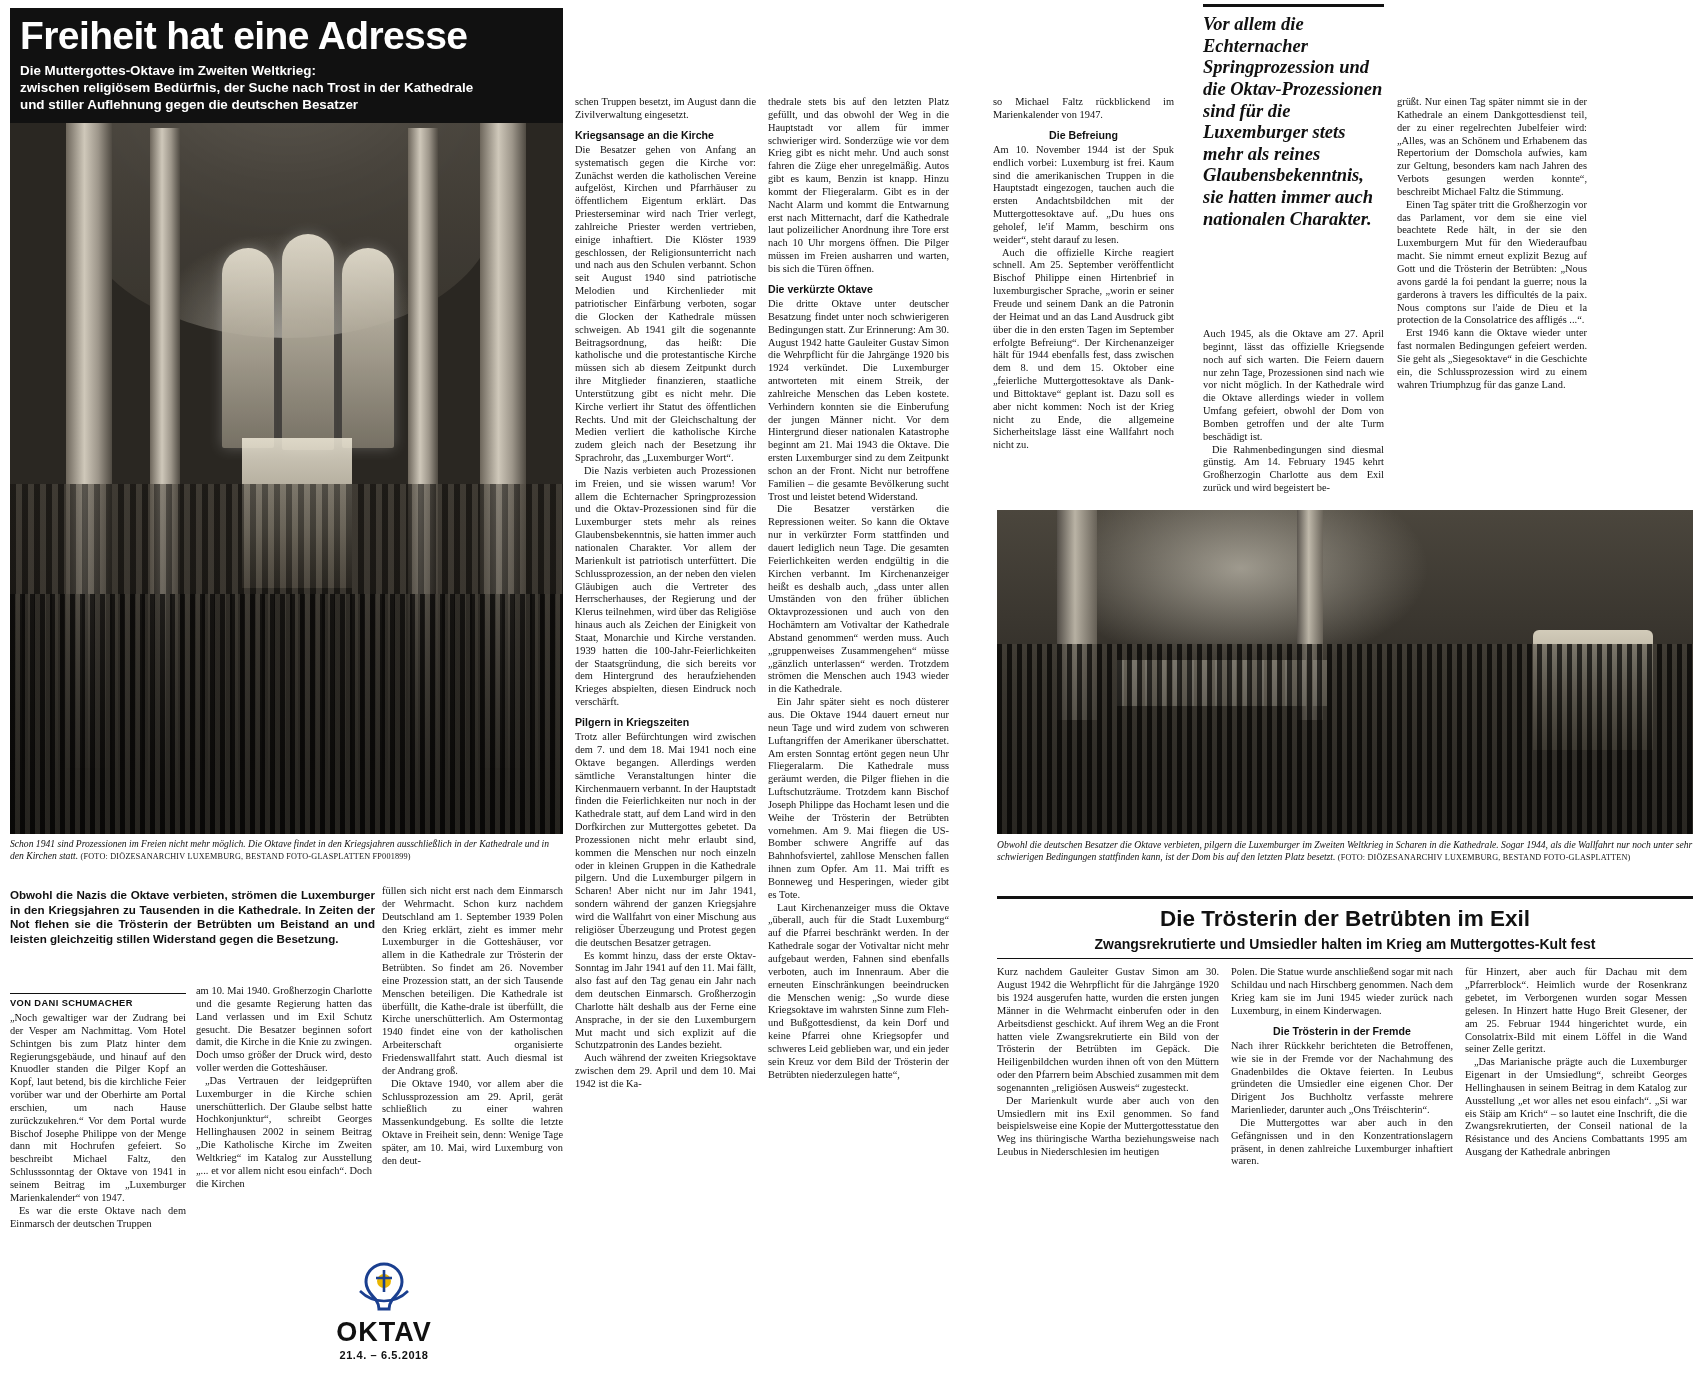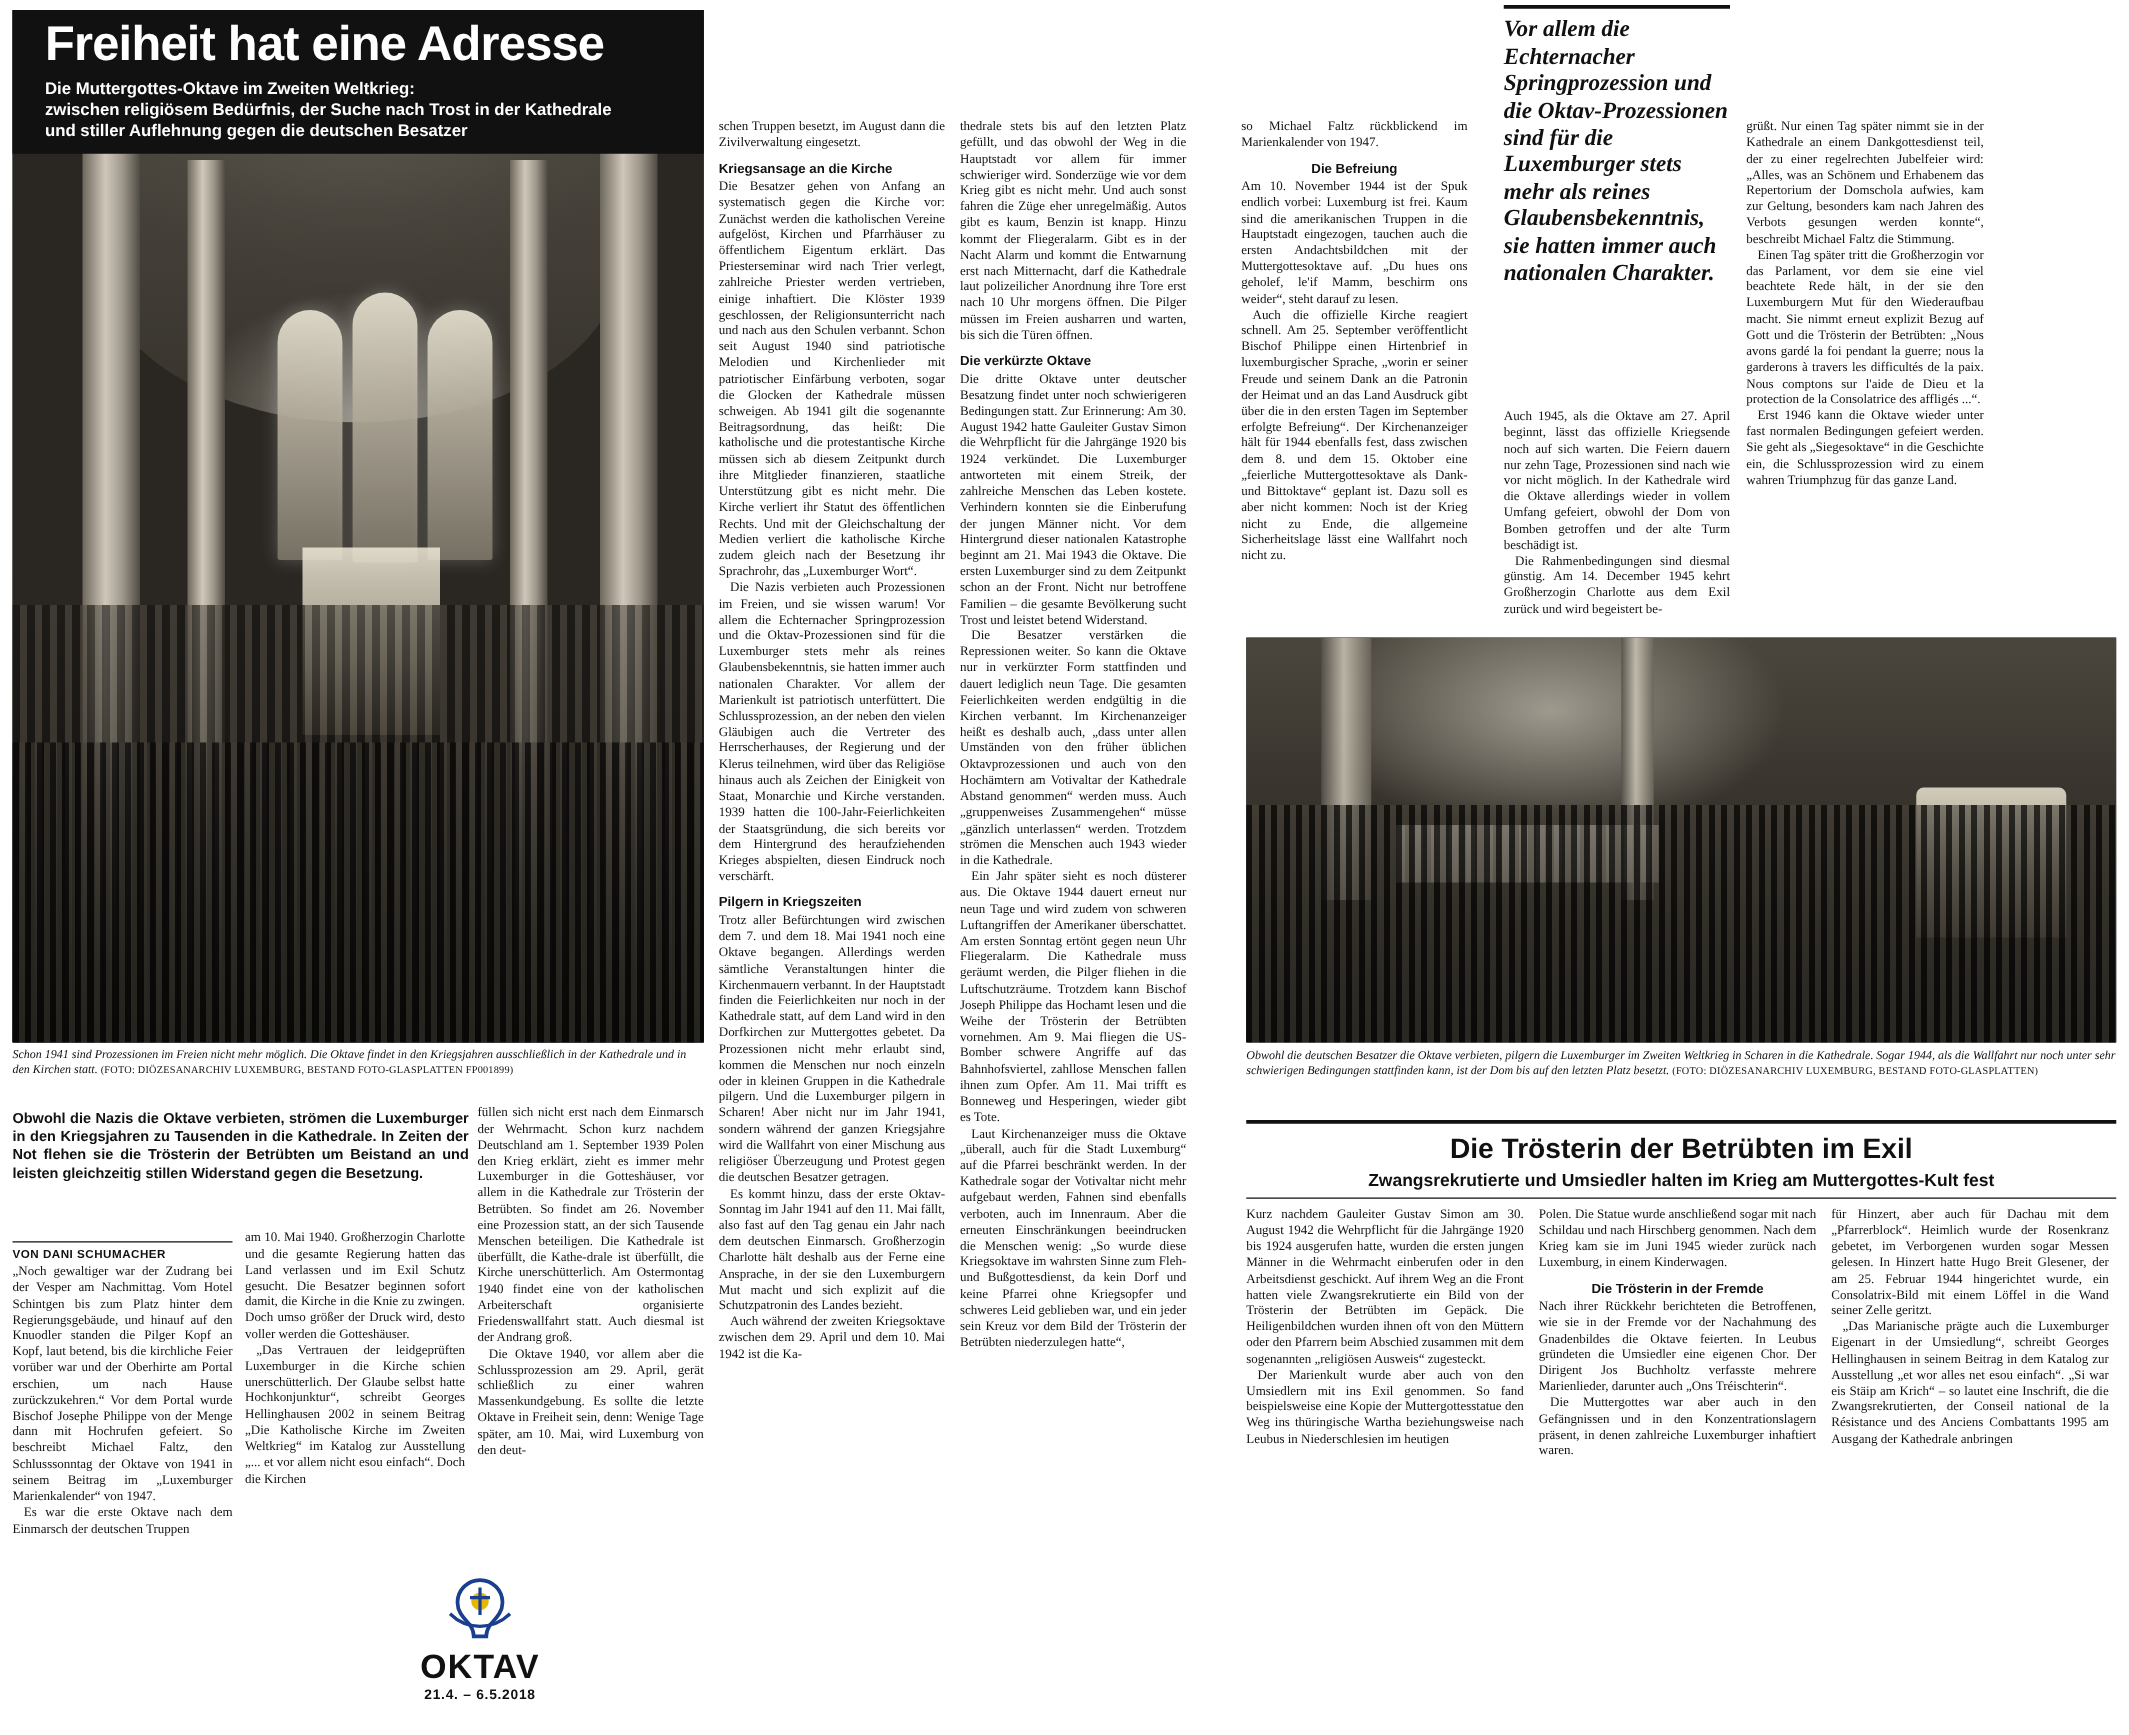--- a/index.html
+++ b/index.html
@@ -48,21 +48,21 @@
   }
 
   
   .masthead {
     position: absolute;
     left: 10px;
     top: 8px;
     width: 553px;
     background: #111;
     color: #fff;
-    padding: 8px 10px 10px 26px;
+    padding: 8px 10px 10px 10px;
     box-sizing: border-box;
     z-index: 5;
   }
   .headline {
     font-family: "Liberation Sans", sans-serif;
     font-weight: bold;
     font-size: 39px;
     line-height: 1.02;
     letter-spacing: -0.6px;
     margin: 0 0 6px 0;
@@ -371,21 +371,21 @@
     <div class="subhead" style="text-align:center;">Die Befreiung</div>
     <p class="first">Am 10. November 1944 ist der Spuk endlich vorbei: Luxemburg ist frei. Kaum sind die amerikanischen Truppen in die Hauptstadt eingezogen, tauchen auch die ersten Andachtsbildchen mit der Muttergottesoktave auf. „Du hues ons geholef, le'if Mamm, beschirm ons weider“, steht darauf zu lesen.</p>
     <p>Auch die offizielle Kirche reagiert schnell. Am 25. September veröffentlicht Bischof Philippe einen Hirtenbrief in luxemburgischer Sprache, „worin er seiner Freude und seinem Dank an die Patronin der Heimat und an das Land Ausdruck gibt über die in den ersten Tagen im September erfolgte Befreiung“. Der Kirchenanzeiger hält für 1944 ebenfalls fest, dass zwischen dem 8. und dem 15. Oktober eine „feierliche Muttergottesoktave als Dank- und Bittoktave“ geplant ist. Dazu soll es aber nicht kommen: Noch ist der Krieg nicht zu Ende, die allgemeine Sicherheitslage lässt eine Wallfahrt noch nicht zu.</p>
     <p></p>
   </div>
 
   <div class="col-abs pullquote" style="left:1203px; top:4px; width:181px;">Vor allem die Echternacher Springprozession und die Oktav-Prozessionen sind für die Luxemburger stets mehr als reines Glaubens­bekenntnis, sie hatten immer auch nationalen Charakter.</div>
 
   <div class="col-abs body-text" style="left:1203px; top:328px; width:181px;">
     <p class="first">Auch 1945, als die Oktave am 27. April beginnt, lässt das offizielle Kriegsende noch auf sich warten. Die Feiern dauern nur zehn Tage, Prozessionen sind nach wie vor nicht möglich. In der Kathedrale wird die Oktave allerdings wieder in vollem Umfang gefeiert, obwohl der Dom von Bomben getroffen und der alte Turm beschädigt ist.</p>
-    <p>Die Rahmenbedingungen sind diesmal günstig. Am 14. December 1945 kehrt Großherzogin Charlotte aus dem Exil zurück und wird begeistert be-</p>
+    <p>Die Rahmenbedingungen sind diesmal günstig. Am 14. February 1945 kehrt Großherzogin Charlotte aus dem Exil zurück und wird begeistert be-</p>
   </div>
 
   <div class="col-abs body-text" style="left:1397px; top:96px; width:190px;">
     <p class="first">grüßt. Nur einen Tag später nimmt sie in der Kathedrale an einem Dankgottesdienst teil, der zu einer regelrechten Jubelfeier wird: „Alles, was an Schönem und Erhabenem das Repertorium der Domschola aufwies, kam zur Geltung, besonders kam nach Jahren des Verbots gesungen werden konnte“, beschreibt Michael Faltz die Stimmung.</p>
     <p>Einen Tag später tritt die Großherzogin vor das Parlament, vor dem sie eine viel beachtete Rede hält, in der sie den Luxemburgern Mut für den Wiederaufbau macht. Sie nimmt erneut explizit Bezug auf Gott und die Trösterin der Betrübten: „Nous avons gardé la foi pendant la guerre; nous la garderons à travers les difficultés de la paix. Nous comptons sur l'aide de Dieu et la protection de la Consolatrice des affligés ...“.</p>
     <p>Erst 1946 kann die Oktave wieder unter fast normalen Bedingungen gefeiert werden. Sie geht als „Siegesoktave“ in die Geschichte ein, die Schlussprozession wird zu einem wahren Triumphzug für das ganze Land.</p>
   </div>
 
   <div class="col-abs" style="left:997px; top:510px; width:696px;">
     <div class="photo-2">

